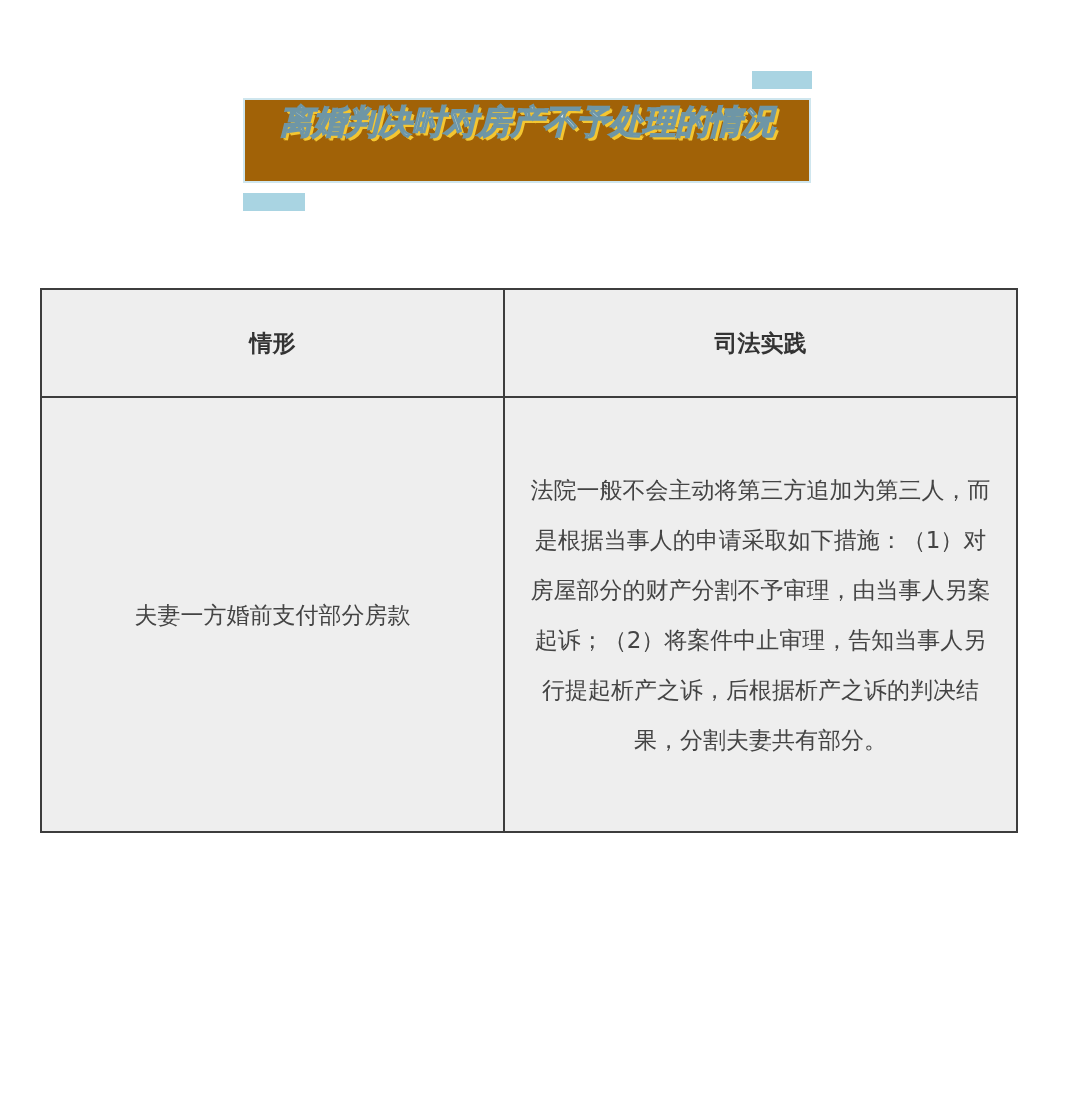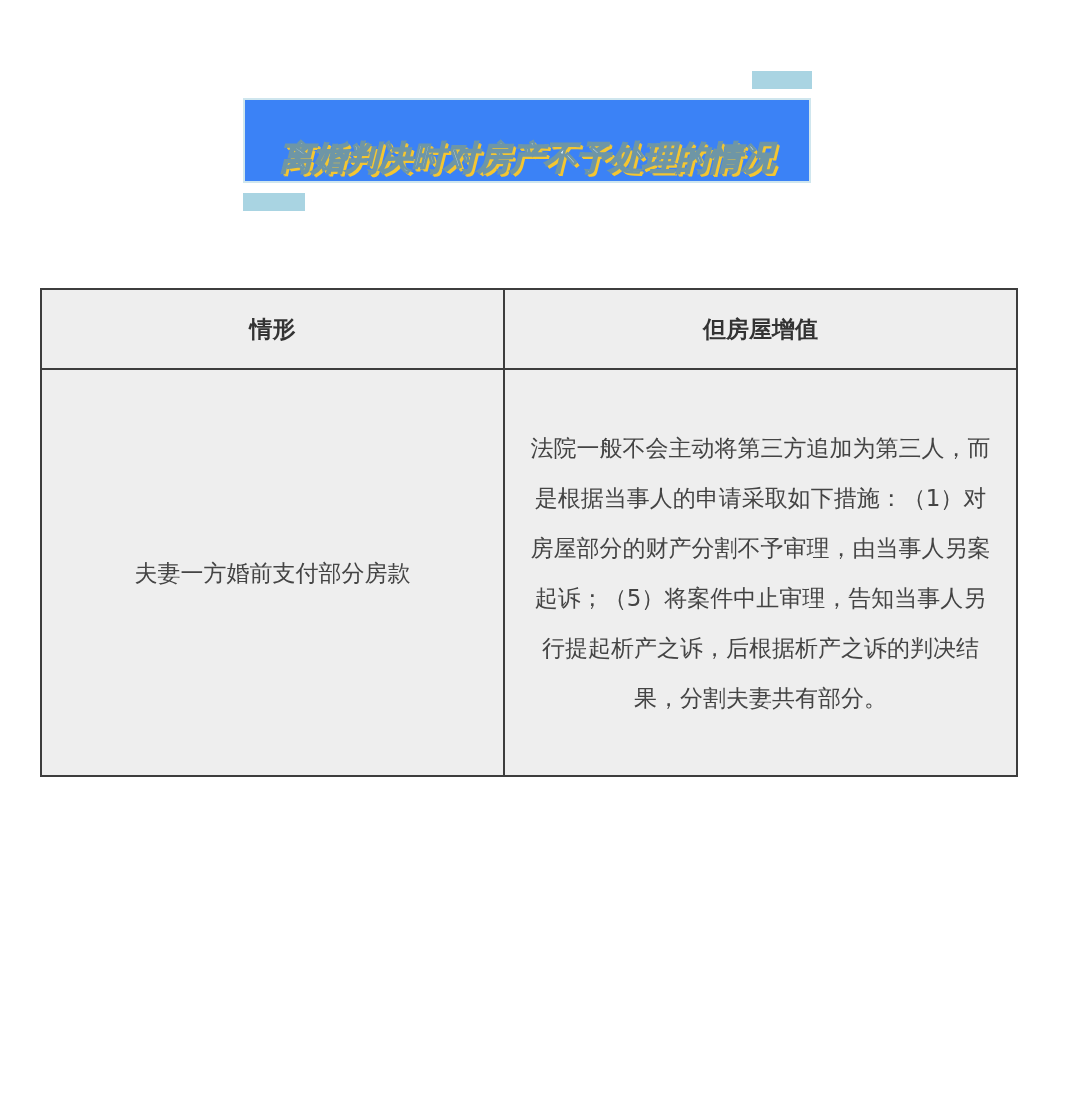--- a/index.html
+++ b/index.html
@@ -30,23 +30,23 @@
       left: 243px; top: 193px;
       width: 62px; height: 18px;
       background: #a9d4e2;
     }
     .title-box {
       position: absolute;
       left: 243px; top: 98px;
       width: 568px; height: 85px;
       border: 2px solid #cfe6ee;
       box-sizing: border-box;
-      background: #3b82f6;
+      background: #a16207;
       display: flex;
-      align-items: flex-end;
+      align-items: flex-start;
       justify-content: center;
     }
     .title-text {
       font-size: 33px;
       font-weight: bold;
       font-style: italic;
       color: #e8f3f6;
       letter-spacing: 0px;
       -webkit-text-stroke: 1.5px #6e96a6;
       text-shadow: 3px 3px 0 #f4c631, 2px 2px 0 #f4c631;
@@ -60,21 +60,21 @@
       background: #eeeeee;
       table-layout: fixed;
     }
     table.main-table td, table.main-table th {
       border: 2px solid #3d3d3d;
       text-align: center;
       vertical-align: middle;
       color: #444444;
       font-size: 23px;
       line-height: 50px;
-      padding: 2px 24px;
+      padding: 16px 24px;
     }
     table.main-table th {
       height: 74px;
       font-weight: bold;
       color: #333333;
       font-size: 23px;
     }
     col.c1 { width: 463px; }
     col.c2 { width: 513px; }
     tr.row1 td { height: 255px; }
@@ -101,22 +101,22 @@
 </div>
 
 <table class="main-table">
   <colgroup>
     <col class="c1">
     <col class="c2">
   </colgroup>
   <thead>
     <tr>
       <th>情形</th>
-      <th>但房屋增值</th>
+      <th>司法实践</th>
     </tr>
   </thead>
   <tbody>
     <tr class="row2">
       <td>夫妻一方婚前支付部分房款</td>
-      <td class="right-long">法院一般不会主动将第三方追加为第三人，而是根据当事人的申请采取如下措施：（1）对房屋部分的财产分割不予审理，由当事人另案起诉；（5）将案件中止审理，告知当事人另行提起析产之诉，后根据析产之诉的判决结果，分割夫妻共有部分。</td>
+      <td class="right-long">法院一般不会主动将第三方追加为第三人，而是根据当事人的申请采取如下措施：（1）对房屋部分的财产分割不予审理，由当事人另案起诉；（2）将案件中止审理，告知当事人另行提起析产之诉，后根据析产之诉的判决结果，分割夫妻共有部分。</td>
     </tr>
   </tbody>
 </table>
 
 </body></html>

